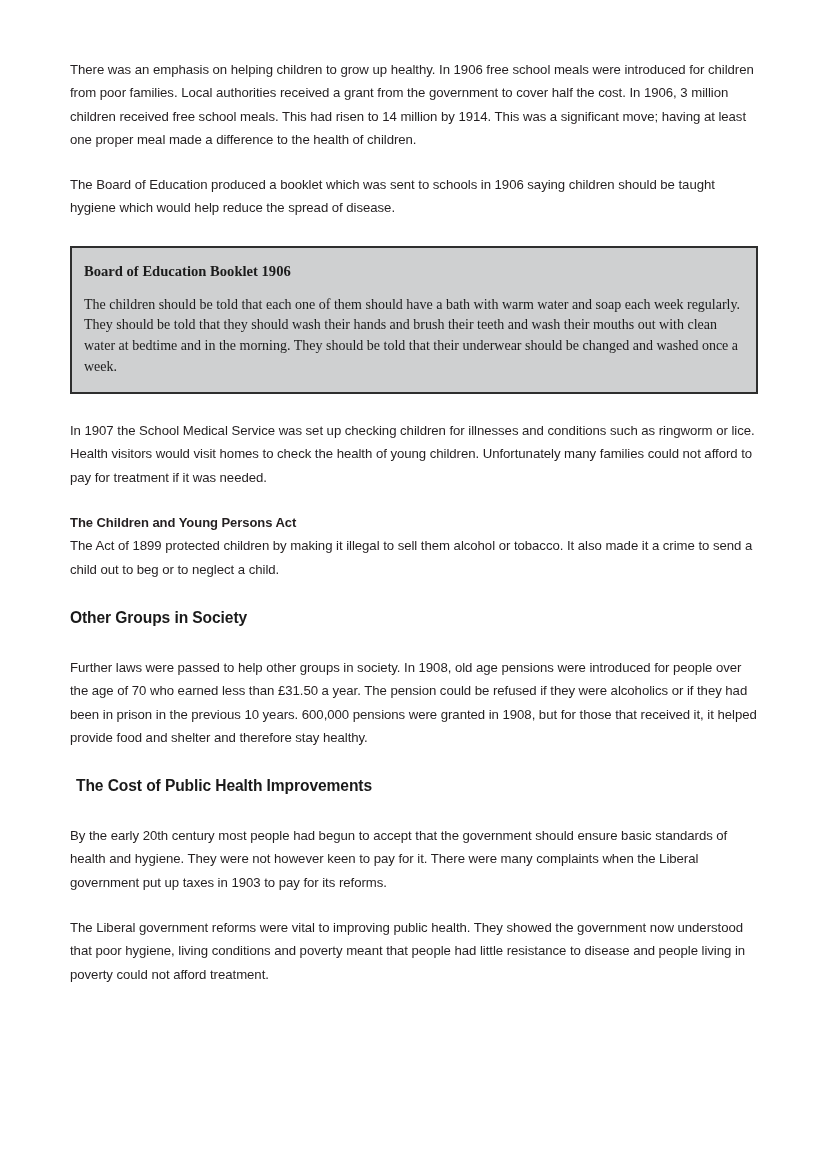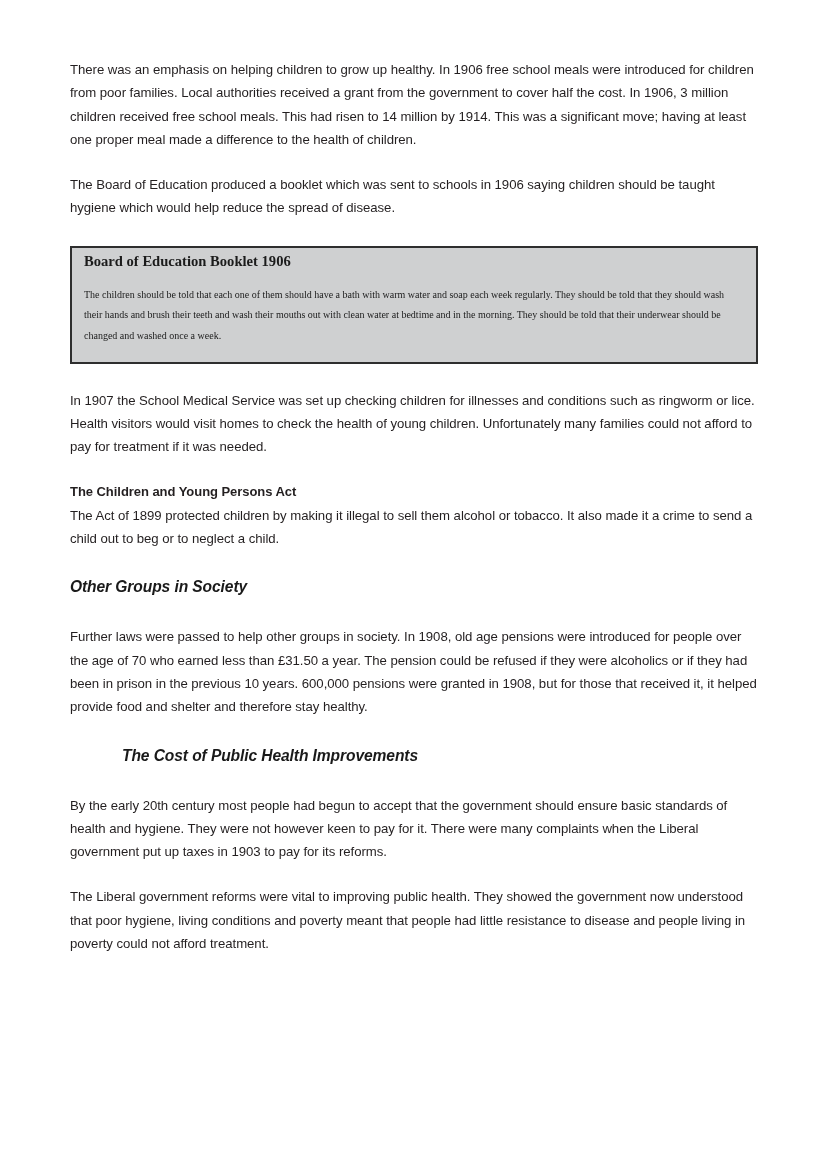--- a/index.html
+++ b/index.html
@@ -46,51 +46,49 @@
     font-weight: bold;
     color: #231f20;
     letter-spacing: -0.05px;
   }
   h2.section-heading {
     margin: 0;
     font-family: "Liberation Sans", sans-serif;
     font-size: 15.6px;
     line-height: 24px;
     font-weight: bold;
-    font-style: italic;
     color: #1a1a1a;
     letter-spacing: -0.1px;
   }
   .heading-block {
     margin: 25px 0 26px 0;
   }
   .heading-block.indented {
     padding-left: 6px;
-    margin-left: 46px;
   }
   .source-box {
     box-sizing: border-box;
     margin: 26px 0 25px 0;
     width: 688px;
     border: 2px solid #2e2e2e;
     background: #cfd0d1;
-    padding: 4px 13px 15px 12px;
+    padding: 14px 13px 15px 12px;
   }
   .source-box .box-title {
     margin: 0 0 14px 0;
     font-family: "Liberation Serif", serif;
     font-size: 14.6px;
     line-height: 19px;
     font-weight: bold;
     color: #1b1b1b;
   }
   .source-box .box-text {
     margin: 0;
     font-family: "Liberation Serif", serif;
-    font-size: 10px;
+    font-size: 14px;
     line-height: 20.6px;
     color: #1b1b1b;
   }
 </style>
 </head>
 <body>
 
 <div class="page">
   <div class="content">
       <p class="body-para">There was an emphasis on helping children to grow up healthy.  In 1906 free school meals were introduced for children from poor families.  Local authorities received a grant from the government to cover half the cost.  In 1906, 3 million children received free school meals.  This had risen to 14 million by 1914.  This was a significant move; having at least one proper meal made a difference to the health of children.</p>

